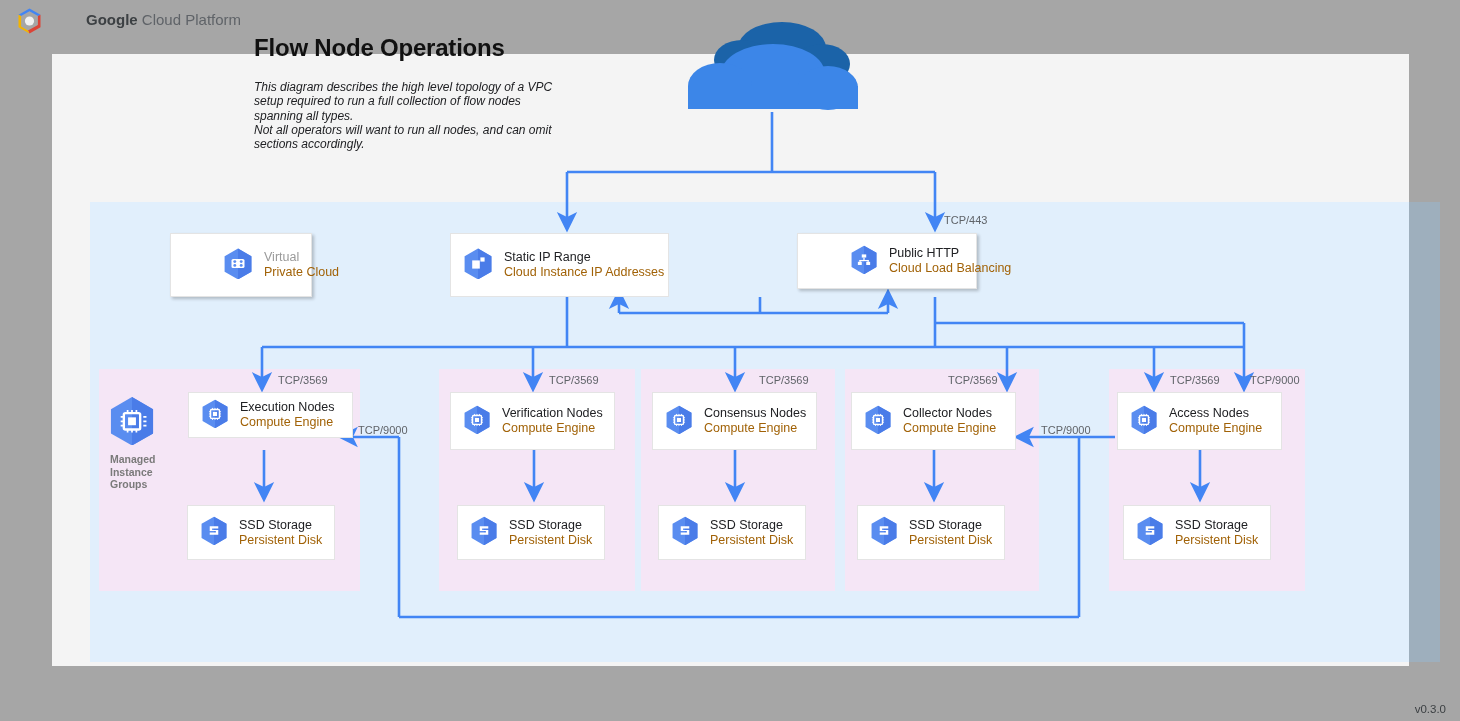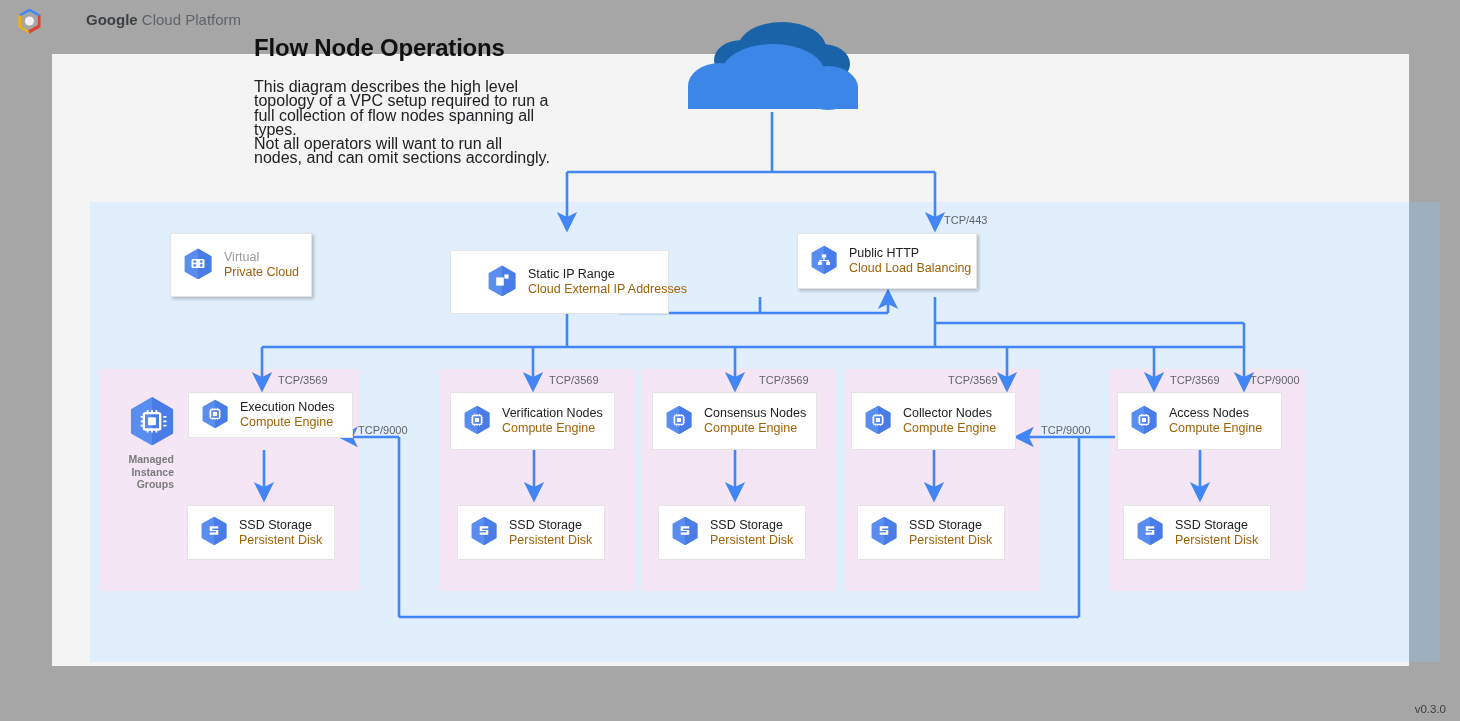--- a/index.html
+++ b/index.html
@@ -15,51 +15,51 @@
   .topbar { position: absolute; left: 0; top: 0; width: 1460px; height: 42px; }
   .gcp-logo { position: absolute; left: 16px; top: 7px; width: 27px; height: 28px; }
   .gcp-text { position: absolute; left: 50px; top: 11px; font-size: 15px; color: #5f6368; white-space: nowrap; }
   .gcp-text b { color: #3c4043; font-weight: bold; margin-left: 36px; }
 
   
   .canvas { position: absolute; left: 52px; top: 54px; width: 1357px; height: 612px; background: #f4f4f4; }
 
   
   .title { position: absolute; left: 254px; top: 34px; font-size: 24px; font-weight: bold; color: #111; letter-spacing: -0.2px; }
-  .subtitle { position: absolute; left: 254px; top: 80px; width: 300px; font-size: 16px; line-height: 14.3px; color: #202124; }
+  .subtitle { position: absolute; left: 254px; top: 80px; width: 300px; font-size: 12px; line-height: 14.3px; color: #202124; font-style: italic; }
 
   
   .vpc { position: absolute; left: 90px; top: 202px; width: 1350px; height: 460px; background: #e1effc; }
   .vpc-overlay { position: absolute; left: 1409px; top: 202px; width: 31px; height: 460px; background: #9eafbd; }
 
   
   .group { position: absolute; top: 369px; height: 222px; background: #f5e6f6; }
 
   
   .card { position: absolute; background: #ffffff; border: 1px solid #e4e4e4; box-sizing: border-box; }
   .card.stack::before {
     content: ""; position: absolute; left: 6px; top: 6px; right: -6px; bottom: -6px;
     background: #fdfdfd; border: 1px solid #dcdcdc; z-index: -2;
     box-shadow: 1px 1px 3px rgba(0,0,0,.28);
   }
   .card.stack::after {
     content: ""; position: absolute; left: 3px; top: 3px; right: -3px; bottom: -3px;
     background: #ffffff; border: 1px solid #dfdfdf; z-index: -1;
     box-shadow: 1px 1px 3px rgba(0,0,0,.25);
   }
-  .card.flat { box-shadow: 2px 2px 3px rgba(0,0,0,.22); }
+  .card.flat { box-shadow: 2px 2px 3px rgba(0,0,0,.22); padding-left: 40px; }
   .card .inner { position: relative; z-index: 1; background: #fff; height: 100%; display: flex; align-items: center; box-sizing: border-box; }
   .card .ico { flex: 0 0 auto; margin-left: 13px; margin-right: 12px; }
   .card .txt { display: flex; flex-direction: column; justify-content: center; }
   .card .t1 { font-size: 12.5px; color: #202124; line-height: 15px; white-space: nowrap; }
   .card .t2 { font-size: 12.5px; color: #a16207; line-height: 15px; white-space: nowrap; }
   .card.muted .t1 { color: #9a9a9a; }
 
   
-  .mig { position: absolute; text-align: right; }
+  .mig { position: absolute; text-align: left; }
   .mig-label { font-size: 10.5px; font-weight: bold; color: #7a7a7a; line-height: 12.5px; margin-top: 4px; }
 
   
   .port { position: absolute; font-size: 11px; color: #5f6368; white-space: nowrap; }
 
   
   .version { position: absolute; right: 14px; bottom: 6px; font-size: 11.5px; color: #3c4043; }
 
   svg.lines { position: absolute; left: 0; top: 0; width: 1460px; height: 721px; pointer-events: none; }
   .cloud-svg { position: absolute; left: 680px; top: 18px; }
@@ -180,33 +180,33 @@
           </g>
         </svg>
       </span>
       <span class="txt">
         <span class="t1">Virtual</span>
         <span class="t2">Private Cloud</span>
       </span>
     </div>
   </div>
 
-  <div class="card stack" style="left:450px; top:250px; width:219px; height:64px;padding-left:24px;">
+  <div class="card stack" style="left:450px; top:233px; width:219px; height:64px;">
     <div class="inner">
       <span class="ico">
         <svg width="28" height="31" viewBox="0 0 28 31">
           <polygon points="14,0.6 27.4,8.3 27.4,23.7 14,31.4 0.6,23.7 0.6,8.3" fill="#5a8df0"></polygon>
           <polygon points="14,0.6 27.4,8.3 27.4,23.7 14,31.4" fill="#4a7ce8"></polygon>
           <path d="M8.2 12.4 h7.6 v8.2 h-7.6 z" fill="#ffffff"></path>
           <rect x="16.4" y="9.4" width="4.2" height="4.2" fill="#ffffff"></rect>
         </svg>
       </span>
       <span class="txt">
         <span class="t1">Static IP Range</span>
-        <span class="t2">Cloud External IP Addresses</span>
+        <span class="t2">Cloud Instance IP Addresses</span>
       </span>
     </div>
   </div>
 
 
   <div class="card flat" style="left:797px; top:233px; width:180px; height:56px;">
     <div class="inner">
       <span class="ico">
         <svg width="26" height="29" viewBox="0 0 28 31">
           <polygon points="14,0.6 27.4,8.3 27.4,23.7 14,31.4 0.6,23.7 0.6,8.3" fill="#5a8df0"></polygon>

